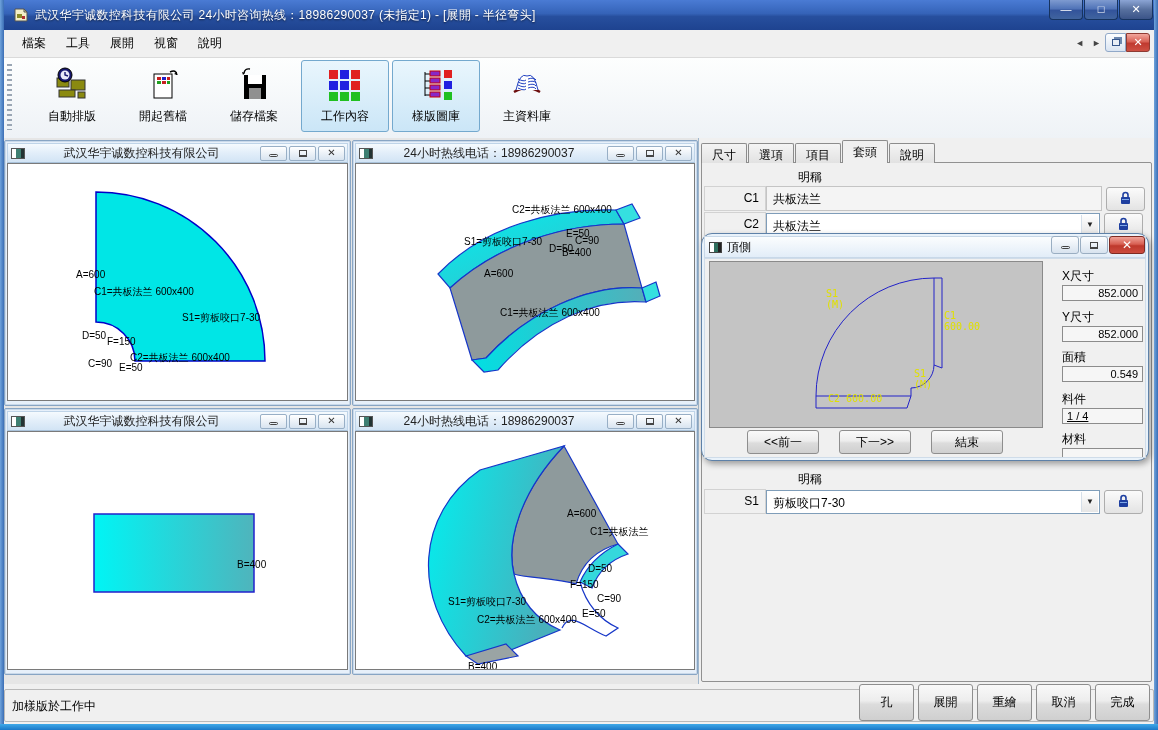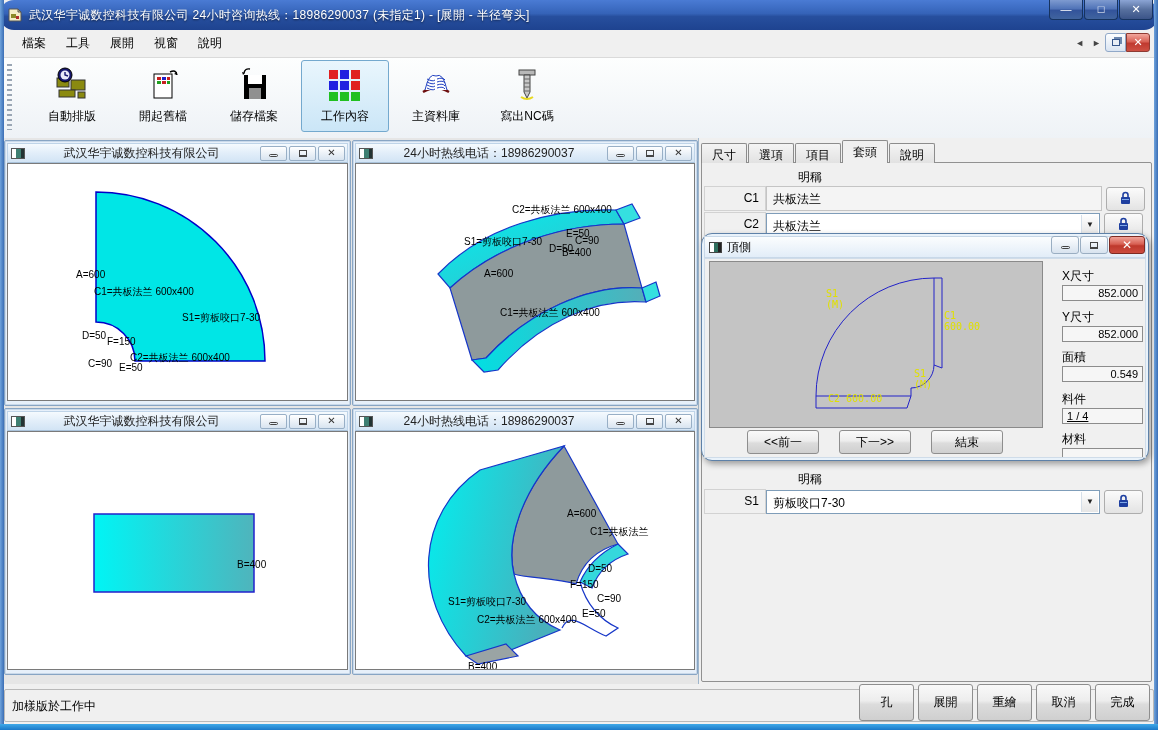--- a/index.html
+++ b/index.html
@@ -7,21 +7,21 @@
   body { font-family:"Liberation Sans","DejaVu Sans",sans-serif; font-size:12px; background:#F0F0F0; position:relative; }
 
   
   .frame-side { position:absolute; top:0; bottom:0; width:4px; background:linear-gradient(90deg,#6FA3DC,#3B6EB5); z-index:50; }
   .frame-left { left:0; } .frame-right { right:0; }
   .frame-bottom { position:absolute; left:0; right:0; bottom:0; height:6px; background:linear-gradient(180deg,#3FA9E8,#1B78C8); z-index:50; }
 
   
   .titlebar { position:absolute; left:0; top:0; width:1158px; height:30px;
     background:linear-gradient(180deg,#4A7BD4 0%,#3563B8 45%,#274F9E 55%,#1E4390 100%);
-    display:flex; align-items:center; padding-left:7px;border-radius:14px; }
+    display:flex; align-items:center; padding-left:13px; }
   .titlebar .app-title { color:#fff; margin-left:6px; text-shadow:0 1px 2px rgba(0,0,0,.6); letter-spacing:.3px; }
   .win-btns { position:absolute; right:5px; top:0; display:flex; }
   .win-btn { width:34px; height:20px; margin-left:1px; border:1px solid #16335F; border-top:none;
     border-radius:0 0 4px 4px; background:linear-gradient(180deg,#7E9BD0 0%,#5174B8 45%,#33549B 55%,#40649F 100%);
     color:#fff; font-size:11px; line-height:18px; text-align:center; }
   .win-btn.close-b { background:linear-gradient(180deg,#8BA4D4 0%,#57709F 50%,#3B5488 100%); }
 
   
   .menubar { position:absolute; left:4px; right:4px; top:30px; height:28px; background:#F0F0F0;
     border-bottom:1px solid #DADADA; display:flex; align-items:center; padding-left:8px; }
@@ -209,36 +209,40 @@
           <rect x="25" y="4" width="9" height="9" fill="#E02020"></rect>
         <rect x="3" y="15" width="9" height="9" fill="#2020E0"></rect>
           <rect x="14" y="15" width="9" height="9" fill="#2020E0"></rect>
           <rect x="25" y="15" width="9" height="9" fill="#E02020"></rect>
         <rect x="3" y="26" width="9" height="9" fill="#20C020"></rect>
           <rect x="14" y="26" width="9" height="9" fill="#20C020"></rect>
           <rect x="25" y="26" width="9" height="9" fill="#20C020"></rect>
       </svg>
       <span class="tb-label">工作內容</span>
     </div>
+    <div class="tb-btn active">
+      <svg class="tb-icon" viewBox="0 0 38 38">
+        <path d="M8,6 L8,30 M8,8 L13,8 M8,15 L13,15 M8,22 L13,22 M8,29 L13,29" stroke="#000" fill="none"></path>
+        <rect x="13" y="5" width="10" height="5" fill="#8828C8" stroke="#C80000"></rect>
+        <rect x="13" y="12" width="10" height="5" fill="#8828C8" stroke="#C80000"></rect>
+        <rect x="13" y="19" width="10" height="5" fill="#8828C8" stroke="#C80000"></rect>
+        <rect x="13" y="26" width="10" height="5" fill="#8828C8" stroke="#C80000"></rect>
+        <rect x="27" y="4" width="8" height="8" fill="#E02020"></rect>
+        <rect x="27" y="15" width="8" height="8" fill="#2020E0"></rect>
+        <rect x="27" y="26" width="8" height="8" fill="#20C020"></rect>
+      </svg>
+      <span class="tb-label">樣版圖庫</span>
+    </div>
     <div class="tb-btn">
       <svg class="tb-icon" viewBox="0 0 38 38">
         <path d="M6,26 Q19,18 32,26" fill="none" stroke="#6E1010" stroke-width="2.4"></path>
         <path d="M8,24 Q12,6 19,10 Q26,6 30,24" fill="#fff" stroke="#2040C0"></path>
         <path d="M10,13 q6,3 8,1 M10,16 q6,3 8,1 M10,19 q6,3 8,1 M10,22 q6,3 8,1 M20,13 q6,-2 8,1 M20,16 q6,-2 8,1 M20,19 q6,-2 8,1 M20,22 q6,-2 8,1" stroke="#2040C0" fill="none"></path>
       </svg>
       <span class="tb-label">主資料庫</span>
-    </div>
-    <div class="tb-btn">
-      <svg class="tb-icon" viewBox="0 0 38 38">
-        <rect x="11" y="4" width="16" height="5" fill="#B8B8B8" stroke="#444"></rect>
-        <path d="M16,9 L22,9 L22,26 L19,32 L16,26 Z" fill="#C8C8C8" stroke="#444"></path>
-        <path d="M16,13 h6 M16,17 h6 M16,21 h6 M16,25 h6" stroke="#666"></path>
-        <path d="M13,31 q6,4 12,0" stroke="#E8D820" stroke-width="2" fill="none"></path>
-      </svg>
-      <span class="tb-label">寫出NC碼</span>
     </div>
   </div>
   <div class="tb-overflow"></div>
 </div>
 
 <div class="main">
 
   <div class="child" style="left:0px; top:2px; width:347px; height:266px;">
     <div class="child-titlebar">
       <div class="child-icon"></div>

